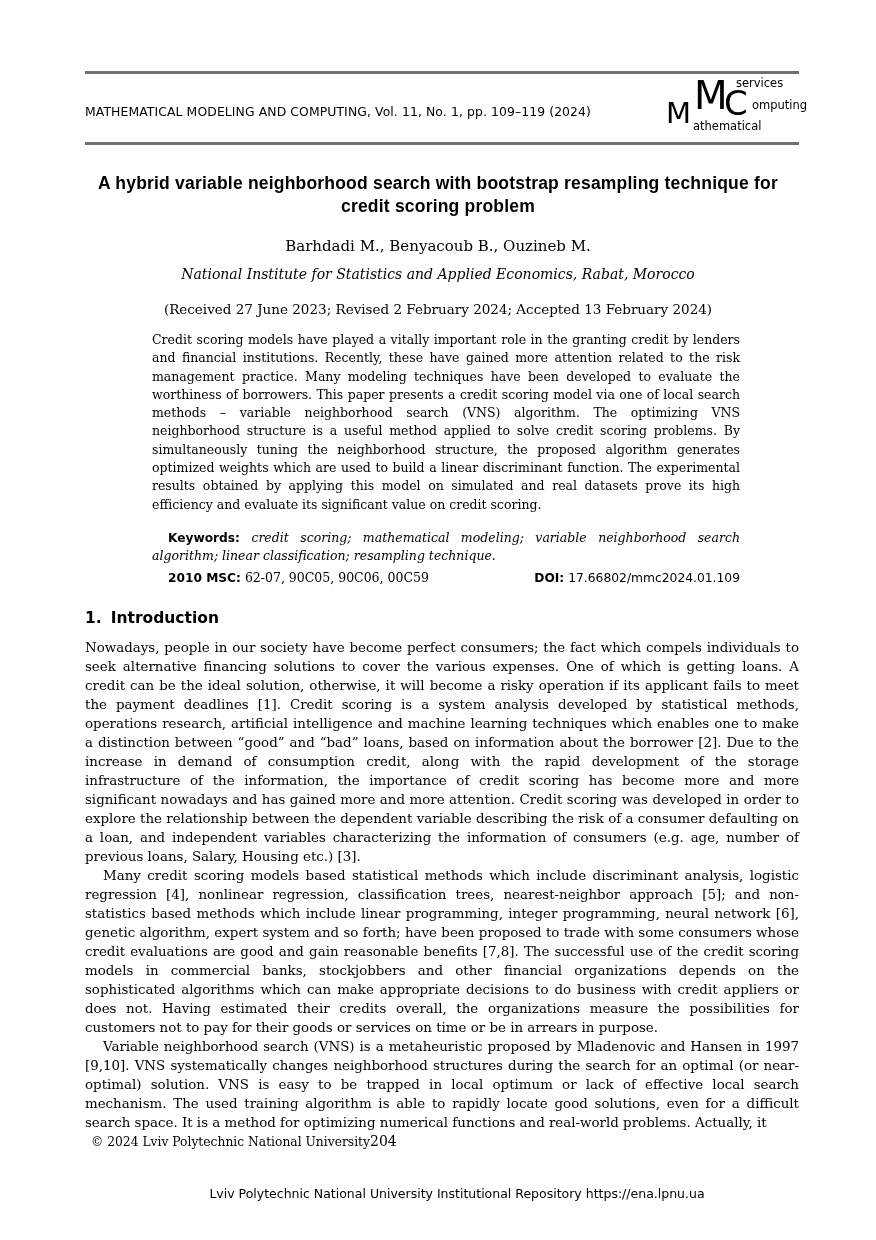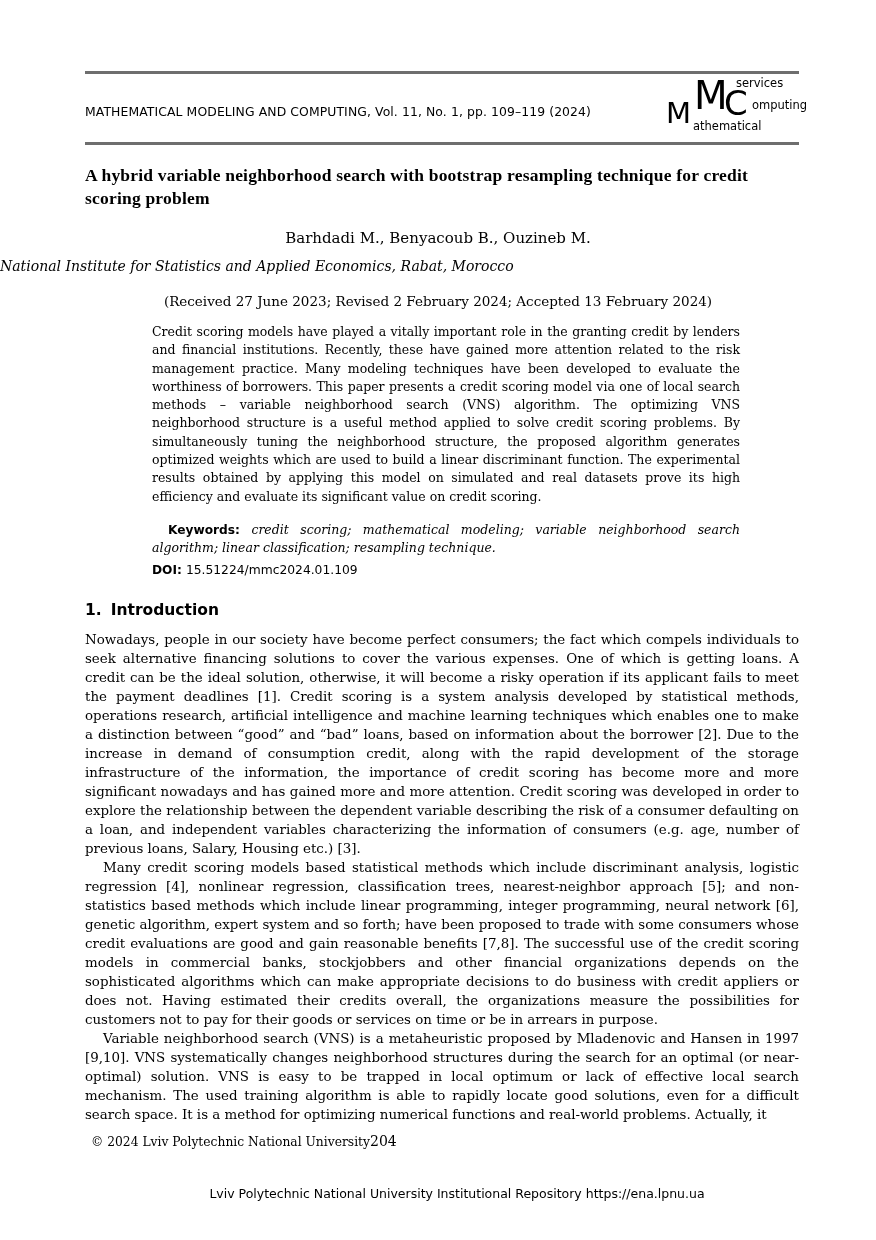--- a/index.html
+++ b/index.html
@@ -31,26 +31,27 @@
   .logo .lg{font-weight:500;}
   .logo .m1{left:0;top:23px;font-size:29px;}
   .logo .m2{left:28px;top:0;font-size:39px;}
   .logo .cc{left:58px;top:10px;font-size:34px;}
   .logo .sm{font-size:11.5px;}
   .logo .w-odeling{left:70px;top:2px;}
   .logo .w-omputing{left:86px;top:24px;}
   .logo .w-athematical{left:27px;top:45px;}
   
   .title{
-    margin:4px auto;width:706px;
-    font-family:Liberation Serif, serif;
+    margin:12px auto;width:706px;
+    text-align:center;
+    font-family:Liberation Sans, sans-serif;
     font-weight:bold;font-size:17.5px;line-height:23px;letter-spacing:.2px;
   }
   .authors{margin-top:19px;text-align:center;font-size:15px;}
-  .affiliation{margin-top:11px;text-align:left;font-style:italic;font-size:14px;}
+  .affiliation{margin-top:11px;text-align:center;font-style:italic;font-size:14px;}
   .received{margin-top:19px;text-align:center;font-size:13.5px;}
   
   .abstract{
     width:588px;margin:14px 0 15px 152px;
     text-align:justify;font-size:12.5px;line-height:18.3px;
   }
   .keywords{
     width:588px;margin:2px 0 0 152px;
     text-align:justify;font-size:12.5px;line-height:18.3px;
     text-indent:16px;
@@ -118,21 +119,22 @@
 
   <div class="affiliation">National Institute for Statistics and Applied Economics, Rabat, Morocco</div>
 
   <div class="received">(Received 27 June 2023; Revised 2 February 2024; Accepted 13 February 2024)</div>
 
   <p class="abstract">Credit scoring models have played a vitally important role in the granting credit by lenders and financial institutions. Recently, these have gained more attention related to the risk management practice. Many modeling techniques have been developed to evaluate the worthiness of borrowers. This paper presents a credit scoring model via one of local search methods – variable neighborhood search (VNS) algorithm. The optimizing VNS neighborhood structure is a useful method applied to solve credit scoring problems. By simultaneously tuning the neighborhood structure, the proposed algorithm generates optimized weights which are used to build a linear discriminant function. The experimental results obtained by applying this model on simulated and real datasets prove its high efficiency and evaluate its significant value on credit scoring.</p>
 
   <p class="keywords"><span class="kw-label">Keywords:</span> <span class="kw-text">credit scoring; mathematical modeling; variable neighborhood search algorithm; linear classification; resampling technique.</span></p>
 
   <div class="msc-row">
-    <span><span class="meta-label">DOI:</span> <span class="doi-val">15.51224/mmc2024.01.109</span></span>
+    <span class="msc-left"><span class="meta-label">2010 MSC:</span> <span>62-07, 90C05, 90C06, 00C59</span></span>
+    <span><span class="meta-label">DOI:</span> <span class="doi-val">17.66802/mmc2024.01.109</span></span>
   </div>
 
   <h2 class="section-heading"><span class="sec-num">1.</span><span>Introduction</span></h2>
 
   <p class="body-par">Nowadays, people in our society have become perfect consumers; the fact which compels individuals to seek alternative financing solutions to cover the various expenses. One of which is getting loans. A credit can be the ideal solution, otherwise, it will become a risky operation if its applicant fails to meet the payment deadlines [1]. Credit scoring is a system analysis developed by statistical methods, operations research, artificial intelligence and machine learning techniques which enables one to make a distinction between “good” and “bad” loans, based on information about the borrower [2]. Due to the increase in demand of consumption credit, along with the rapid development of the storage infrastructure of the information, the importance of credit scoring has become more and more significant nowadays and has gained more and more attention. Credit scoring was developed in order to explore the relationship between the dependent variable describing the risk of a consumer defaulting on a loan, and independent variables characterizing the information of consumers (e.g. age, number of previous loans, Salary, Housing etc.) [3].</p>
   <p class="body-par indent">Many credit scoring models based statistical methods which include discriminant analysis, logistic regression [4], nonlinear regression, classification trees, nearest-neighbor approach [5]; and non-statistics based methods which include linear programming, integer programming, neural network [6], genetic algorithm, expert system and so forth; have been proposed to trade with some consumers whose credit evaluations are good and gain reasonable benefits [7,8]. The successful use of the credit scoring models in commercial banks, stockjobbers and other financial organizations depends on the sophisticated algorithms which can make appropriate decisions to do business with credit appliers or does not. Having estimated their credits overall, the organizations measure the possibilities for customers not to pay for their goods or services on time or be in arrears in purpose.</p>
   <p class="body-par indent">Variable neighborhood search (VNS) is a metaheuristic proposed by Mladenovic and Hansen in 1997 [9,10]. VNS systematically changes neighborhood structures during the search for an optimal (or near-optimal) solution. VNS is easy to be trapped in local optimum or lack of effective local search mechanism. The used training algorithm is able to rapidly locate good solutions, even for a difficult search space. It is a method for optimizing numerical functions and real-world problems. Actually, it</p>
 
   <div class="footer-row">
     <span>© 2024 Lviv Polytechnic National University</span>

